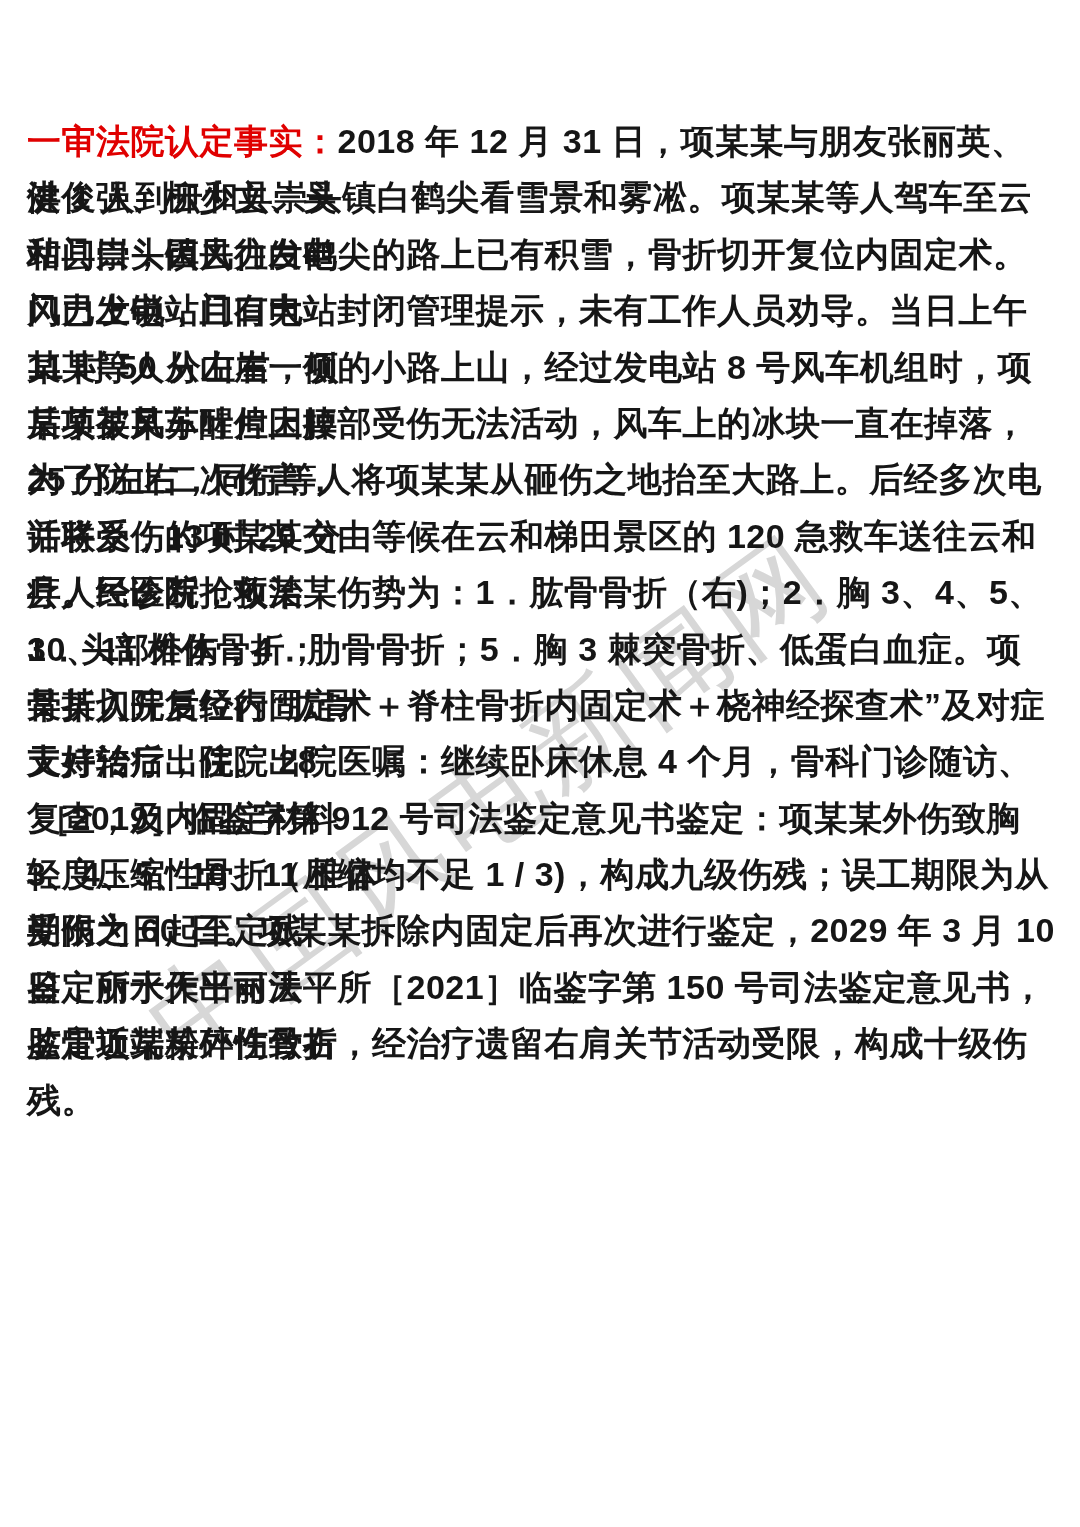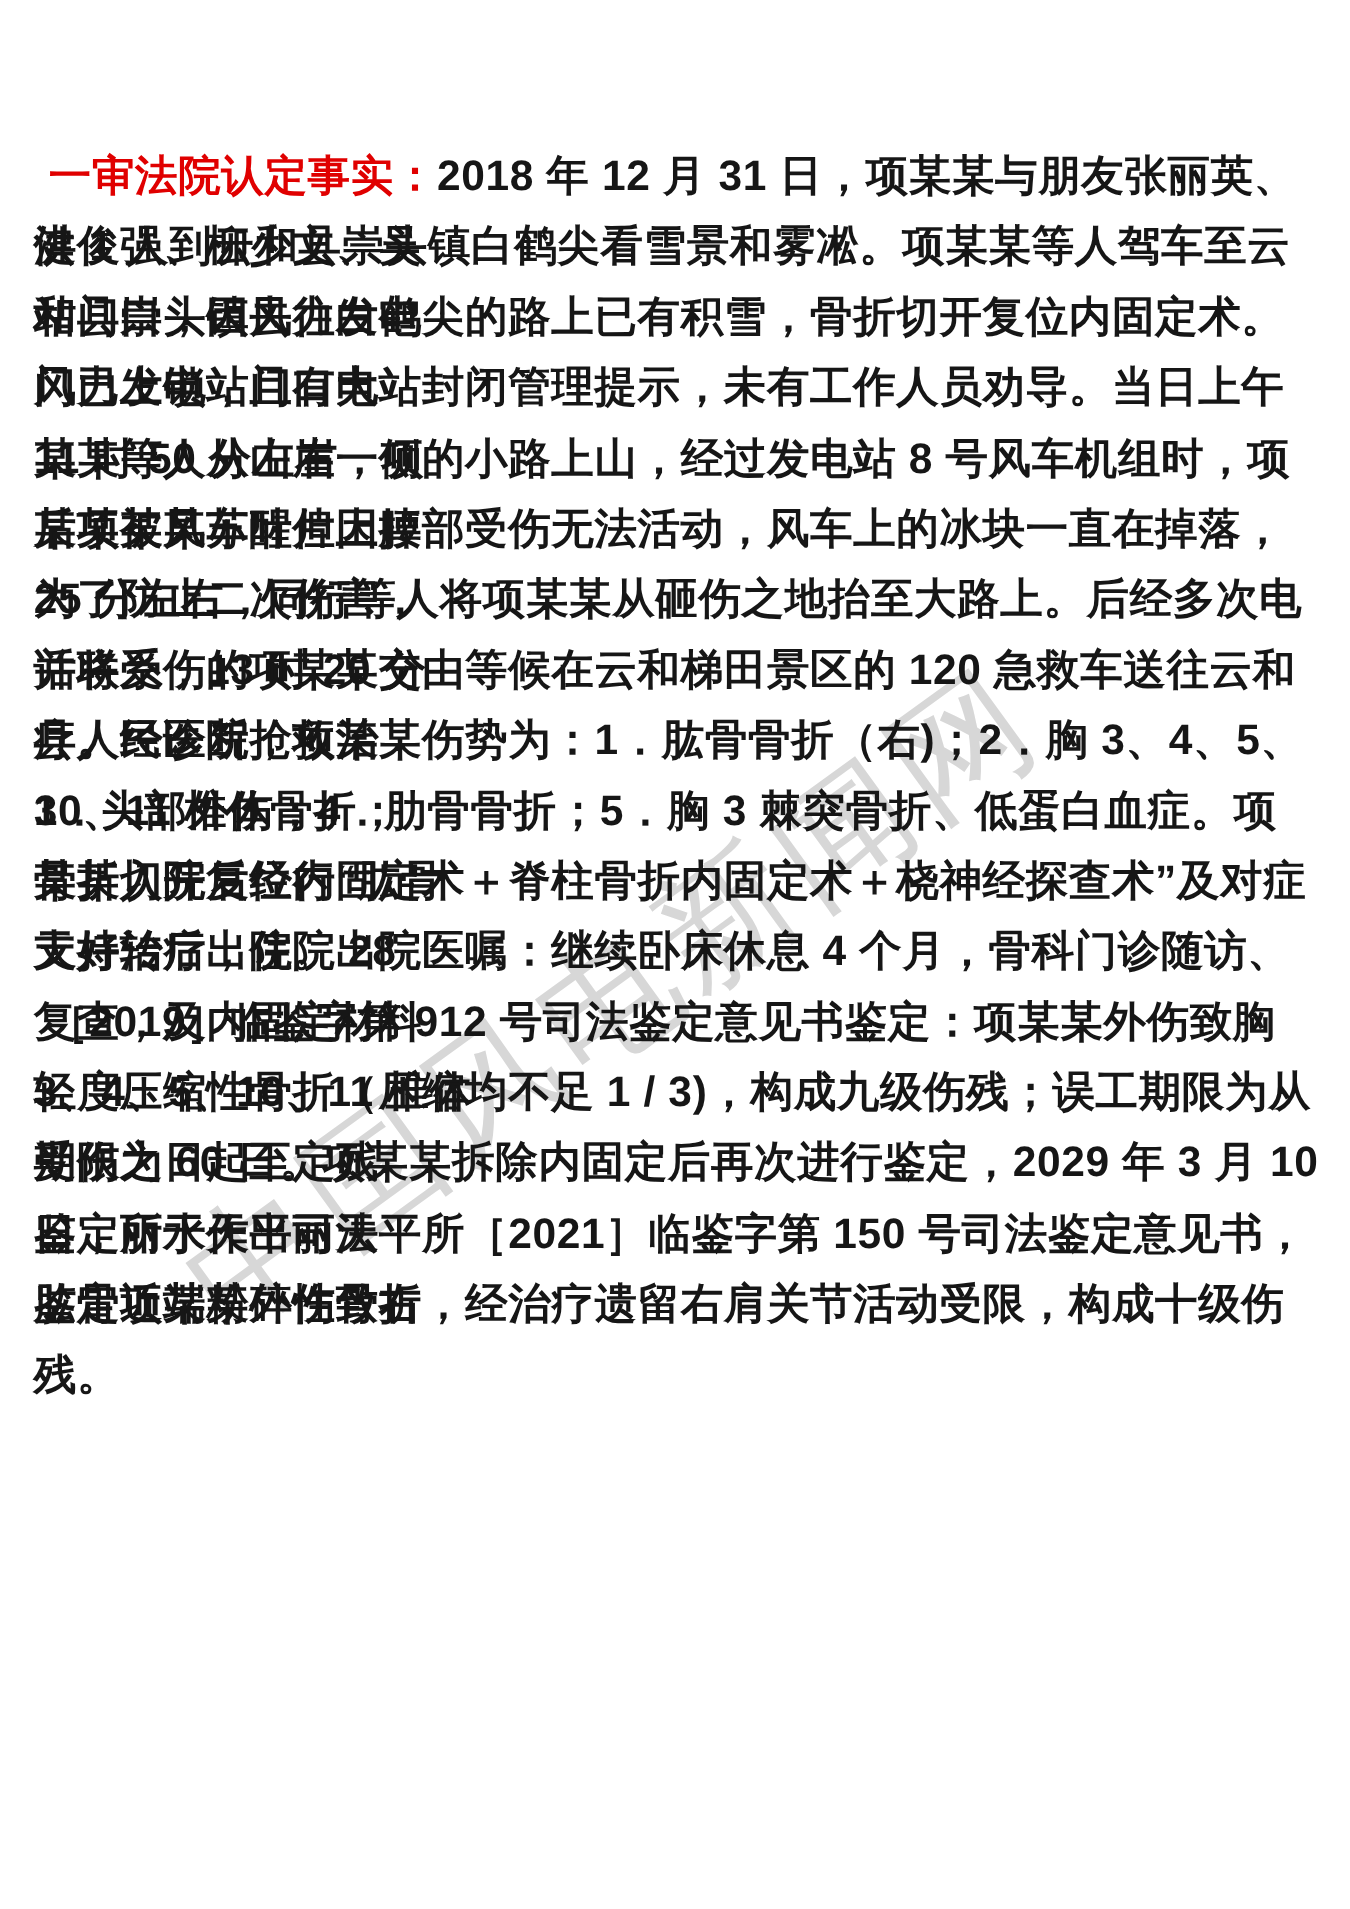--- a/index.html
+++ b/index.html
@@ -45,21 +45,20 @@
     line-height: 56.4px;
     height: 56.4px;
     color: #161616;
     font-weight: 600;
     white-space: pre-wrap;
     letter-spacing: 0.5px;
   }
   .section-heading {
     color: #e00000;
     font-weight: 700;
-    margin-left: 12px;
   }
 </style>
 </head>
 <body>
 
 <div class="page">
 
   <div class="watermark">中国风电新闻网</div>
 
   <div class="content">

